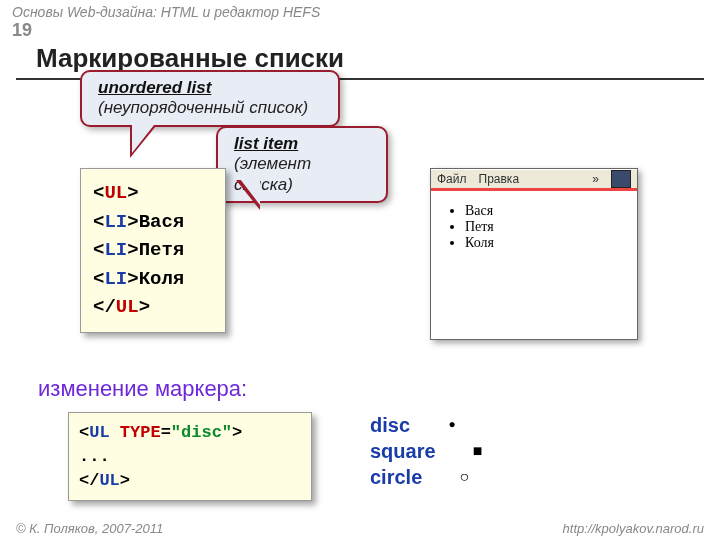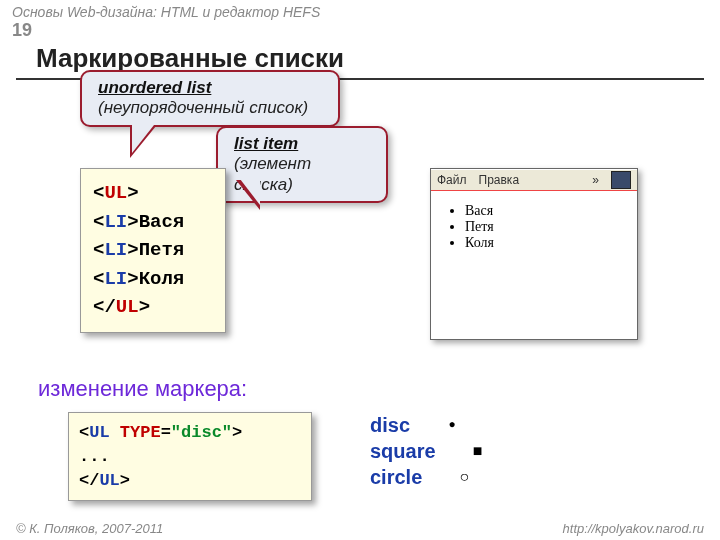--- a/index.html
+++ b/index.html
@@ -100,21 +100,21 @@
     background: linear-gradient(#2a4a9a,#4a6aba);
     color: #fff;
     font-size: 12px;
     padding: 3px 6px;
     display:flex; justify-content:space-between; align-items:center;
   }
   .bw-close { background:#c7c7c7; color:#000; width:16px; height:14px; font-size:10px; text-align:center; line-height:13px; border:1px solid #888;}
   .bw-menu {
     height: 22px;
     background: #ece9d8;
-    border-top:1px solid #fff; border-bottom:1px solid #ef4444;
+    border-top:1px solid #fff; border-bottom:3px solid #ef4444;
     font-size: 12px;
     padding: 3px 6px;
     display:flex; gap:12px; align-items:center;
     color:#333;
   }
   .bw-menu .chev { margin-left:auto; }
   .bw-icon { width:20px; height:18px; background:#3a4a6a; border:1px solid #222;}
   .bw-body {
     padding: 8px 6px 6px 10px;
     font-family: "Times New Roman", serif;

